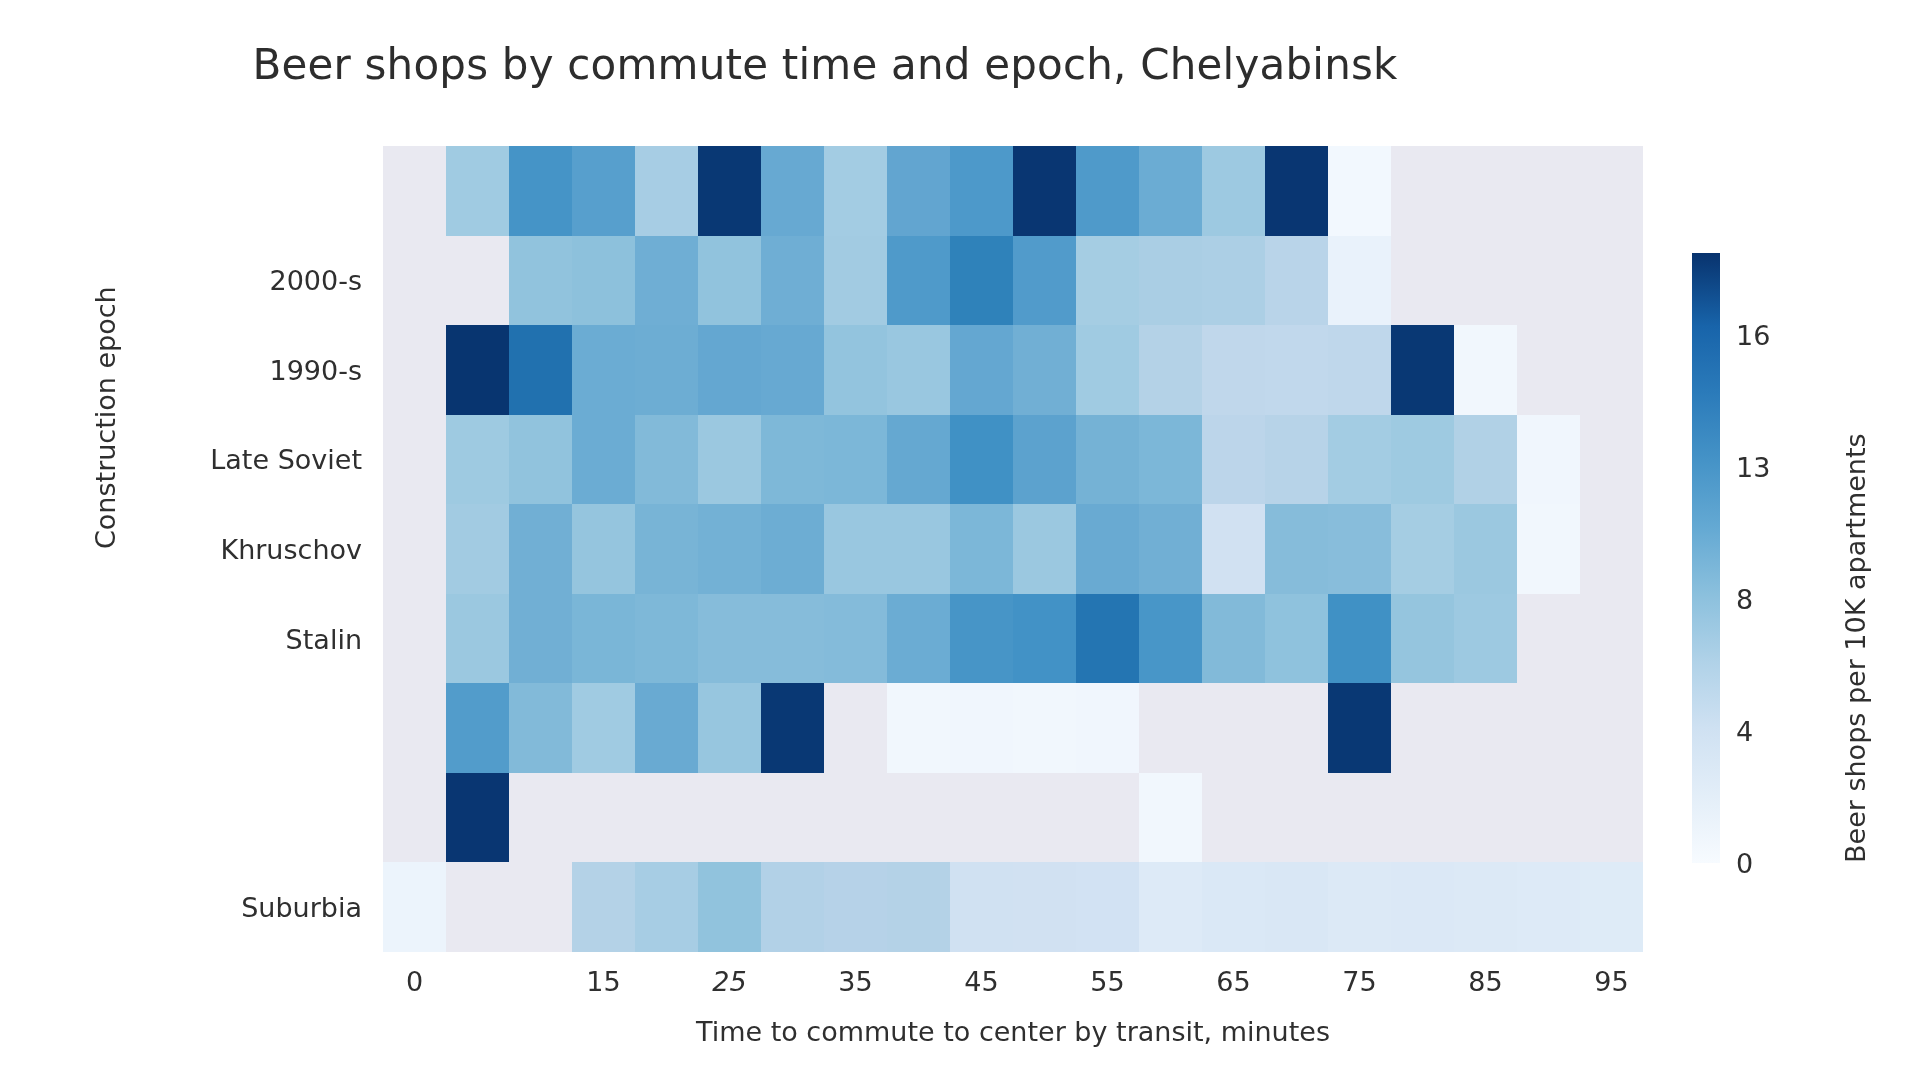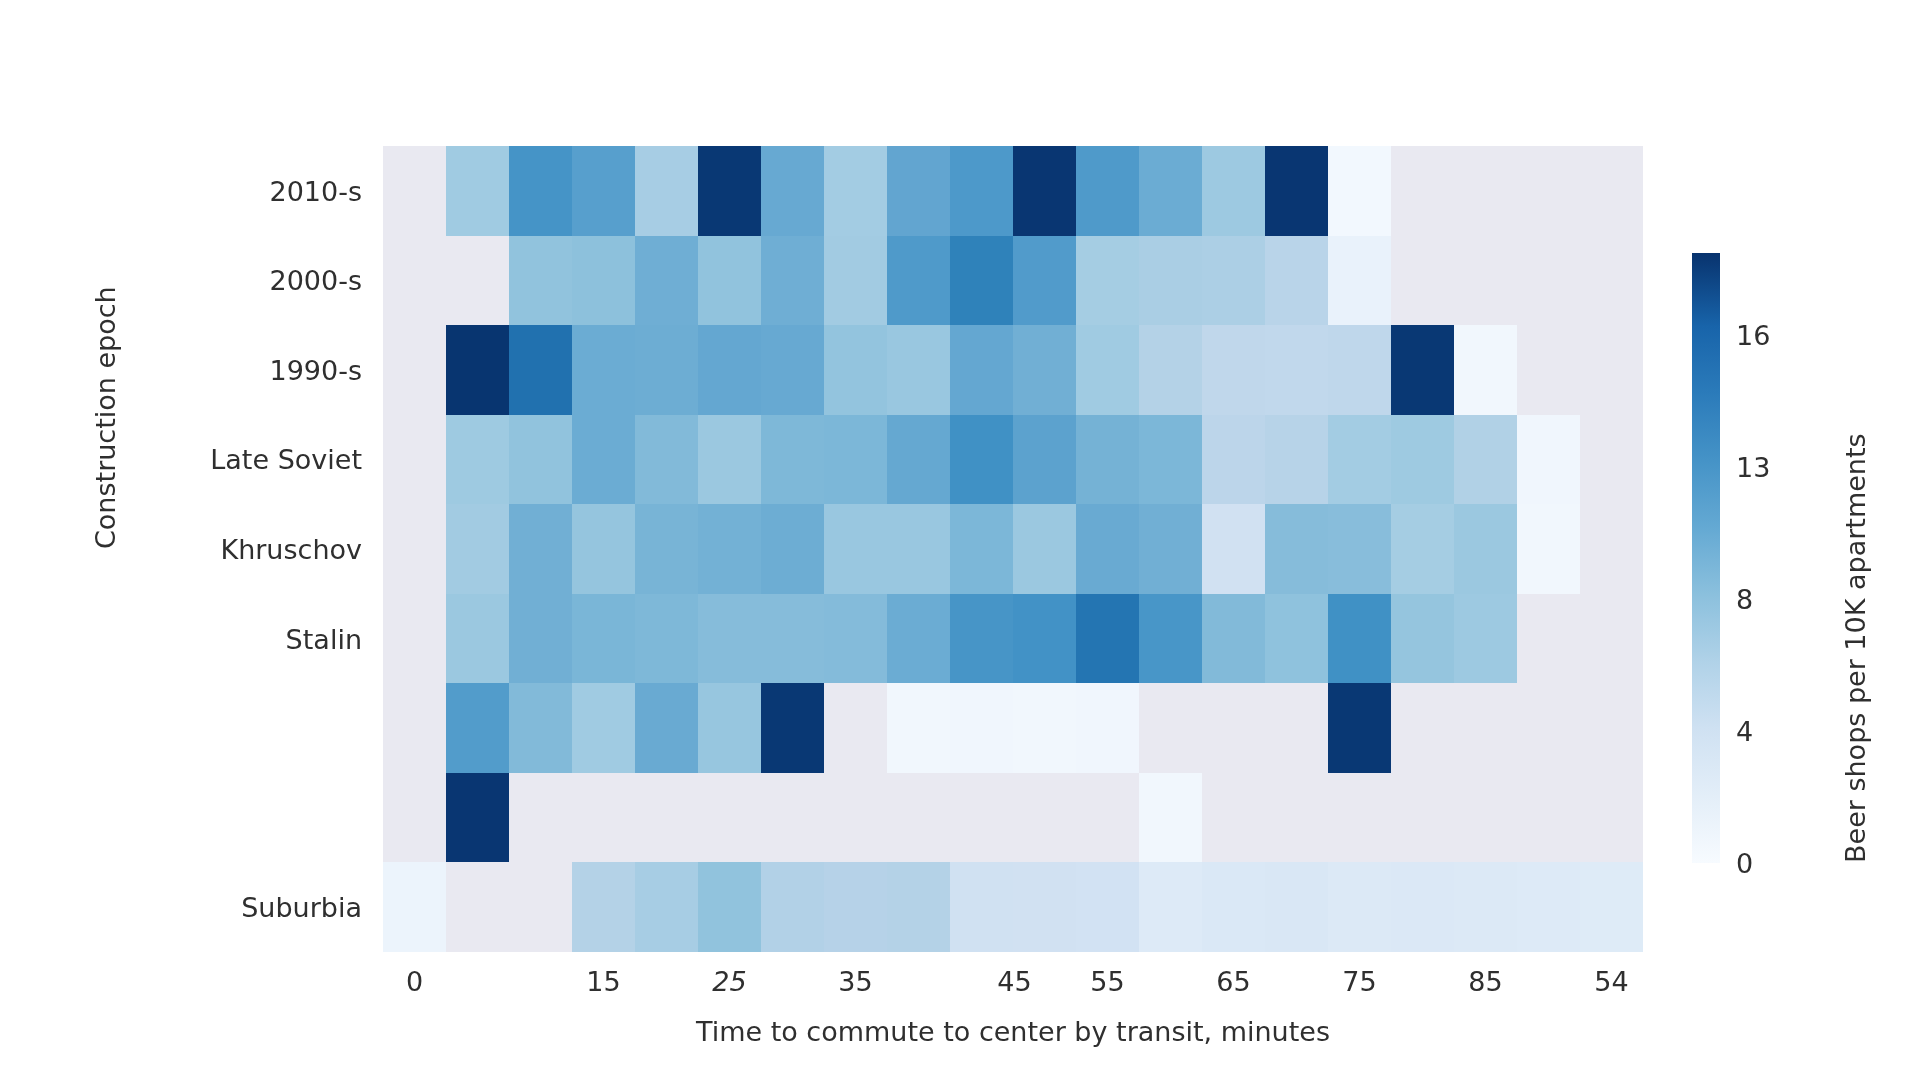--- a/index.html
+++ b/index.html
@@ -164,24 +164,24 @@
     transform: rotate(-90deg);
     transform-origin: left top;
     white-space: nowrap;
   }
 </style>
 </head>
 <body>
 
 <div id="figure">
 
+  <div id="chart-title">Beer shops by commute time and epoch, Chelyabinsk</div>
 
   <div id="y-axis-title">Construction epoch</div>
   <div id="y-tick-labels">
-      <div class="y-tick-label" style="top: 5.55556%;">2010-s</div>
       <div class="y-tick-label" style="top: 16.6667%;">2000-s</div>
       <div class="y-tick-label" style="top: 27.7778%;">1990-s</div>
       <div class="y-tick-label" style="top: 38.8889%;">Late Soviet</div>
       <div class="y-tick-label" style="top: 50%;">Khruschov</div>
       <div class="y-tick-label" style="top: 61.1111%;">Stalin</div>
       <div class="y-tick-label" style="top: 94.4444%;">Suburbia</div>
     </div>
 
   <div id="plot-area">
     <div id="heat-grid">
@@ -384,26 +384,26 @@
           <div class="heat-cell" style="left: 95%; width: 5%; background: rgb(222, 235, 247);"></div>
         </div>
       </div>
   </div>
 
   <div id="x-tick-labels">
       <div class="x-tick-label" style="left: 2.5%;">0</div>
       <div class="x-tick-label" style="left: 17.5%;">15</div>
       <div class="x-tick-label" style="left: 27.5%; font-style: italic;">25</div>
       <div class="x-tick-label" style="left: 37.5%;">35</div>
-      <div class="x-tick-label" style="left: 47.5%; margin-left: 33px;">45</div>
+      <div class="x-tick-label" style="left: 47.5%;">45</div>
       <div class="x-tick-label" style="left: 57.5%;">55</div>
       <div class="x-tick-label" style="left: 67.5%;">65</div>
       <div class="x-tick-label" style="left: 77.5%;">75</div>
       <div class="x-tick-label" style="left: 87.5%;">85</div>
-      <div class="x-tick-label" style="left: 97.5%;">54</div>
+      <div class="x-tick-label" style="left: 97.5%;">95</div>
     </div>
   <div id="x-axis-title">Time to commute to center by transit, minutes</div>
 
   <div id="colorbar-wrap">
     <div id="colorbar-gradient"></div>
     <div id="colorbar-title">Beer shops per 10K apartments</div>
   <div class="cb-tick-label" style="top: 610px;">0</div>
       <div class="cb-tick-label" style="top: 478.108px;">4</div>
       <div class="cb-tick-label" style="top: 346.216px;">8</div>
       <div class="cb-tick-label" style="top: 214.324px;">13</div>

